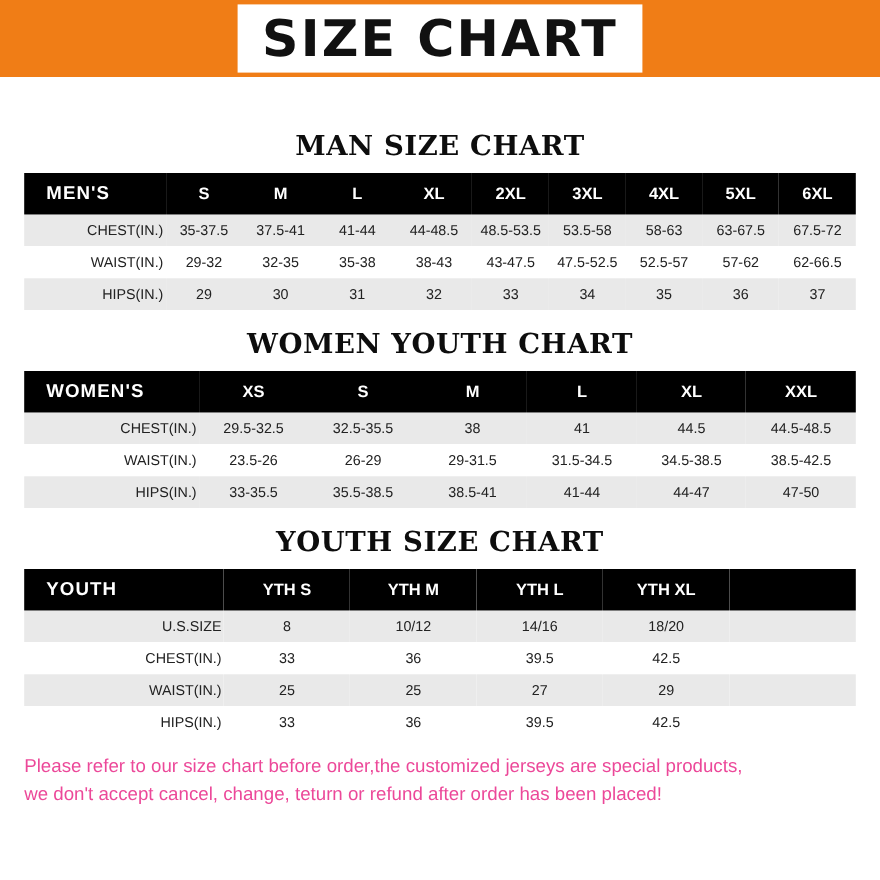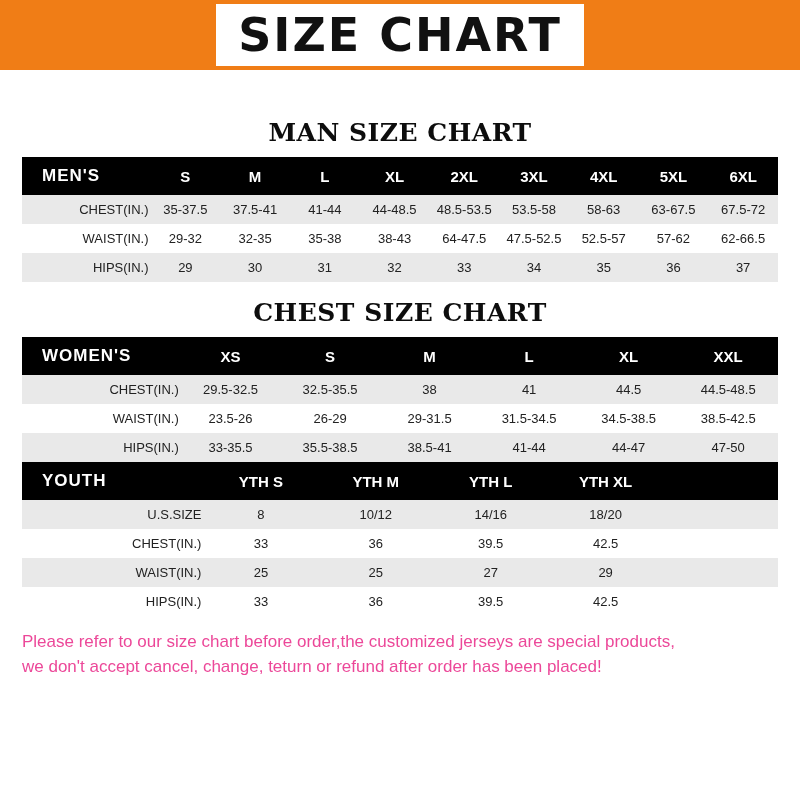--- a/index.html
+++ b/index.html
@@ -172,42 +172,42 @@
           <td>58-63</td>
           <td>63-67.5</td>
           <td>67.5-72</td>
         </tr>
         <tr class="even">
           <td class="row-label">WAIST(IN.)</td>
           <td>29-32</td>
           <td>32-35</td>
           <td>35-38</td>
           <td>38-43</td>
-          <td>64-47.5</td>
+          <td>43-47.5</td>
           <td>47.5-52.5</td>
           <td>52.5-57</td>
           <td>57-62</td>
           <td>62-66.5</td>
         </tr>
         <tr class="odd">
           <td class="row-label">HIPS(IN.)</td>
           <td>29</td>
           <td>30</td>
           <td>31</td>
           <td>32</td>
           <td>33</td>
           <td>34</td>
           <td>35</td>
           <td>36</td>
           <td>37</td>
         </tr>
       </tbody>
     </table>
 
-    <div class="section-title">CHEST SIZE CHART</div>
+    <div class="section-title">WOMEN YOUTH CHART</div>
     <table class="size-table women-table">
       <colgroup>
         <col class="c0">
           <col>
           <col>
           <col>
           <col>
           <col>
           <col>
       </colgroup>
@@ -246,20 +246,21 @@
           <td>33-35.5</td>
           <td>35.5-38.5</td>
           <td>38.5-41</td>
           <td>41-44</td>
           <td>44-47</td>
           <td>47-50</td>
         </tr>
       </tbody>
     </table>
 
+    <div class="section-title">YOUTH SIZE CHART</div>
     <table class="size-table youth-table">
       <colgroup>
         <col class="c0">
           <col>
           <col>
           <col>
           <col>
           <col>
       </colgroup>
       <thead>

